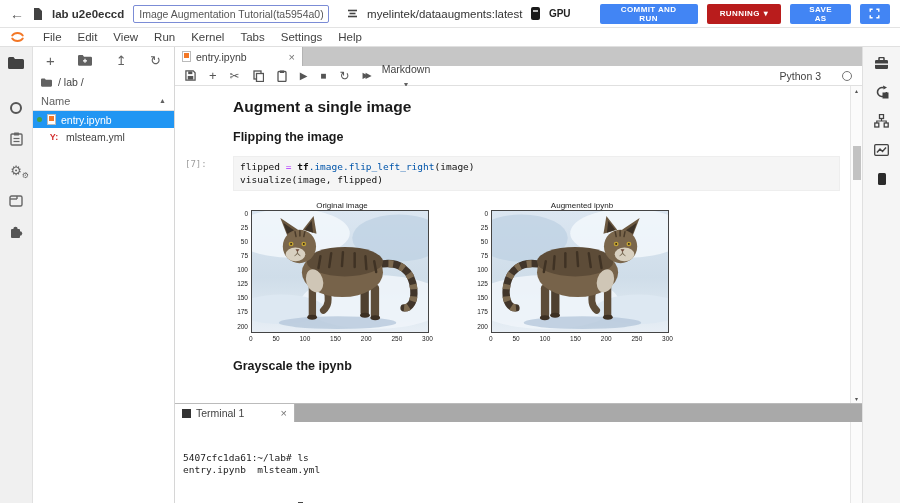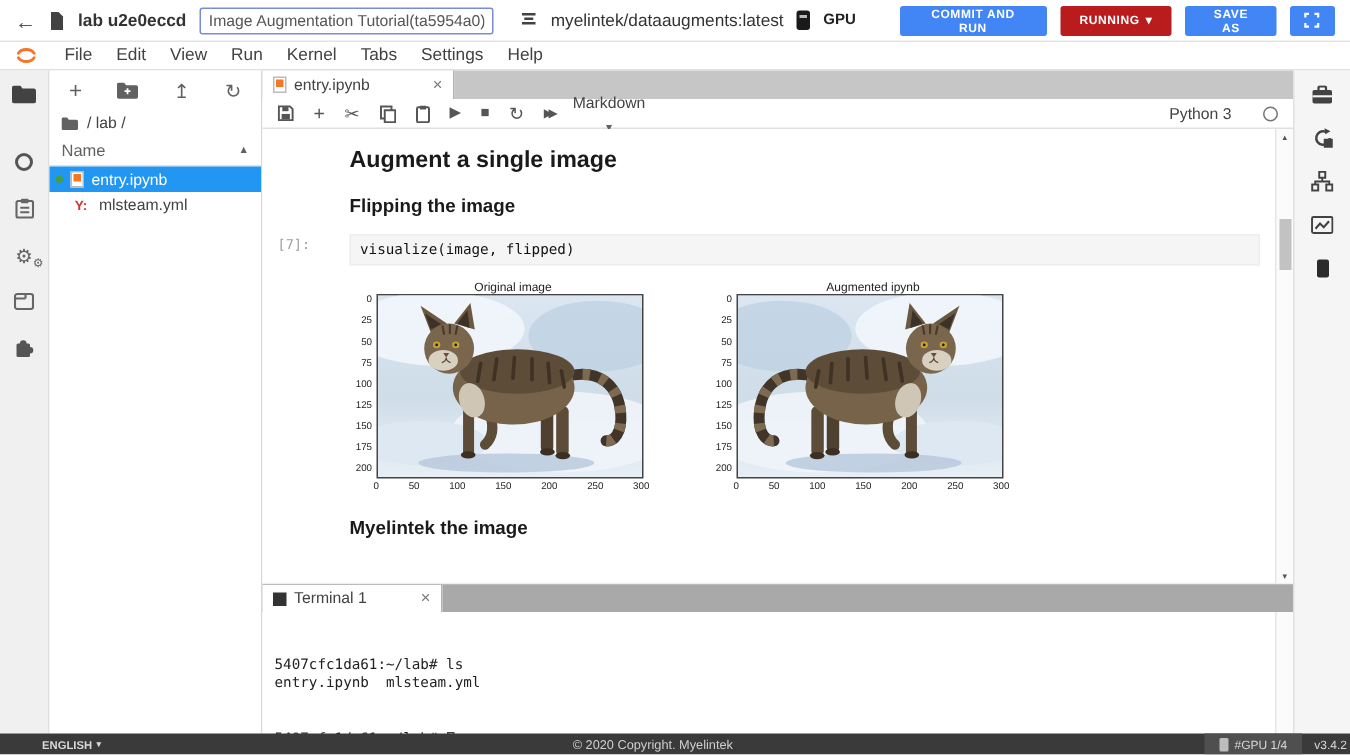--- a/index.html
+++ b/index.html
@@ -365,20 +365,21 @@
       </div>
 
       <div class="ncontent">
         <div class="nscroll">
           <div class="nb-h1">Augment a single image</div>
           <div class="nb-h2">Flipping the image</div>
 
           <div class="cellrow">
             <span class="prompt">[7]:</span>
             <div class="cellinput">
+              <div><span>flipped </span><span class="tok-op">= </span><span class="tok-obj">tf</span><span class="tok-prop">.image.flip_left_right</span><span>(image)</span></div>
               <div>visualize(image, flipped)</div>
             </div>
           </div>
 
           <div class="figure">
             <div class="subplot">
               <div class="sp-title">Original image</div>
               <div class="sp-mid">
                 <div class="yticks">
                     <span>0</span>
@@ -432,21 +433,21 @@
                   <span>50</span>
                   <span>100</span>
                   <span>150</span>
                   <span>200</span>
                   <span>250</span>
                   <span>300</span>
                 </div>
             </div>
           </div>
 
-          <div class="nb-h2 clipped-h2">Myelintek the image</div>
+          <div class="nb-h2 clipped-h2">Grayscale the ipynb</div>
         </div>
 
         <div class="vscrollbar">
           <span class="vsb-up">▴</span>
           <span class="vsb-thumb"></span>
           <span class="vsb-down">▾</span>
         </div>
       </div>
 
       <div class="terminal">
@@ -497,25 +498,13 @@
           </svg>
       </span>
       <span class="rsi">
         <svg width="10" height="14" viewBox="0 0 10 14">
             <rect x="1" y="1" width="8" height="12" rx="1.5" fill="#2b2b2b"></rect>
           </svg>
       </span>
     </div>
   </div>
 
-  <div class="statusbar">
-    <span class="sb-lang">
-      <span>ENGLISH</span>
-      <span style="font-size:6px">▾</span>
-    </span>
-    <span class="sb-center">© 2020 Copyright. Myelintek</span>
-    <span class="sb-gpu">
-      <span class="mini"></span>
-      <span>#GPU 1/4</span>
-    </span>
-    <span class="sb-ver">v3.4.2</span>
-  </div>
 </div>
 
 </body></html>

